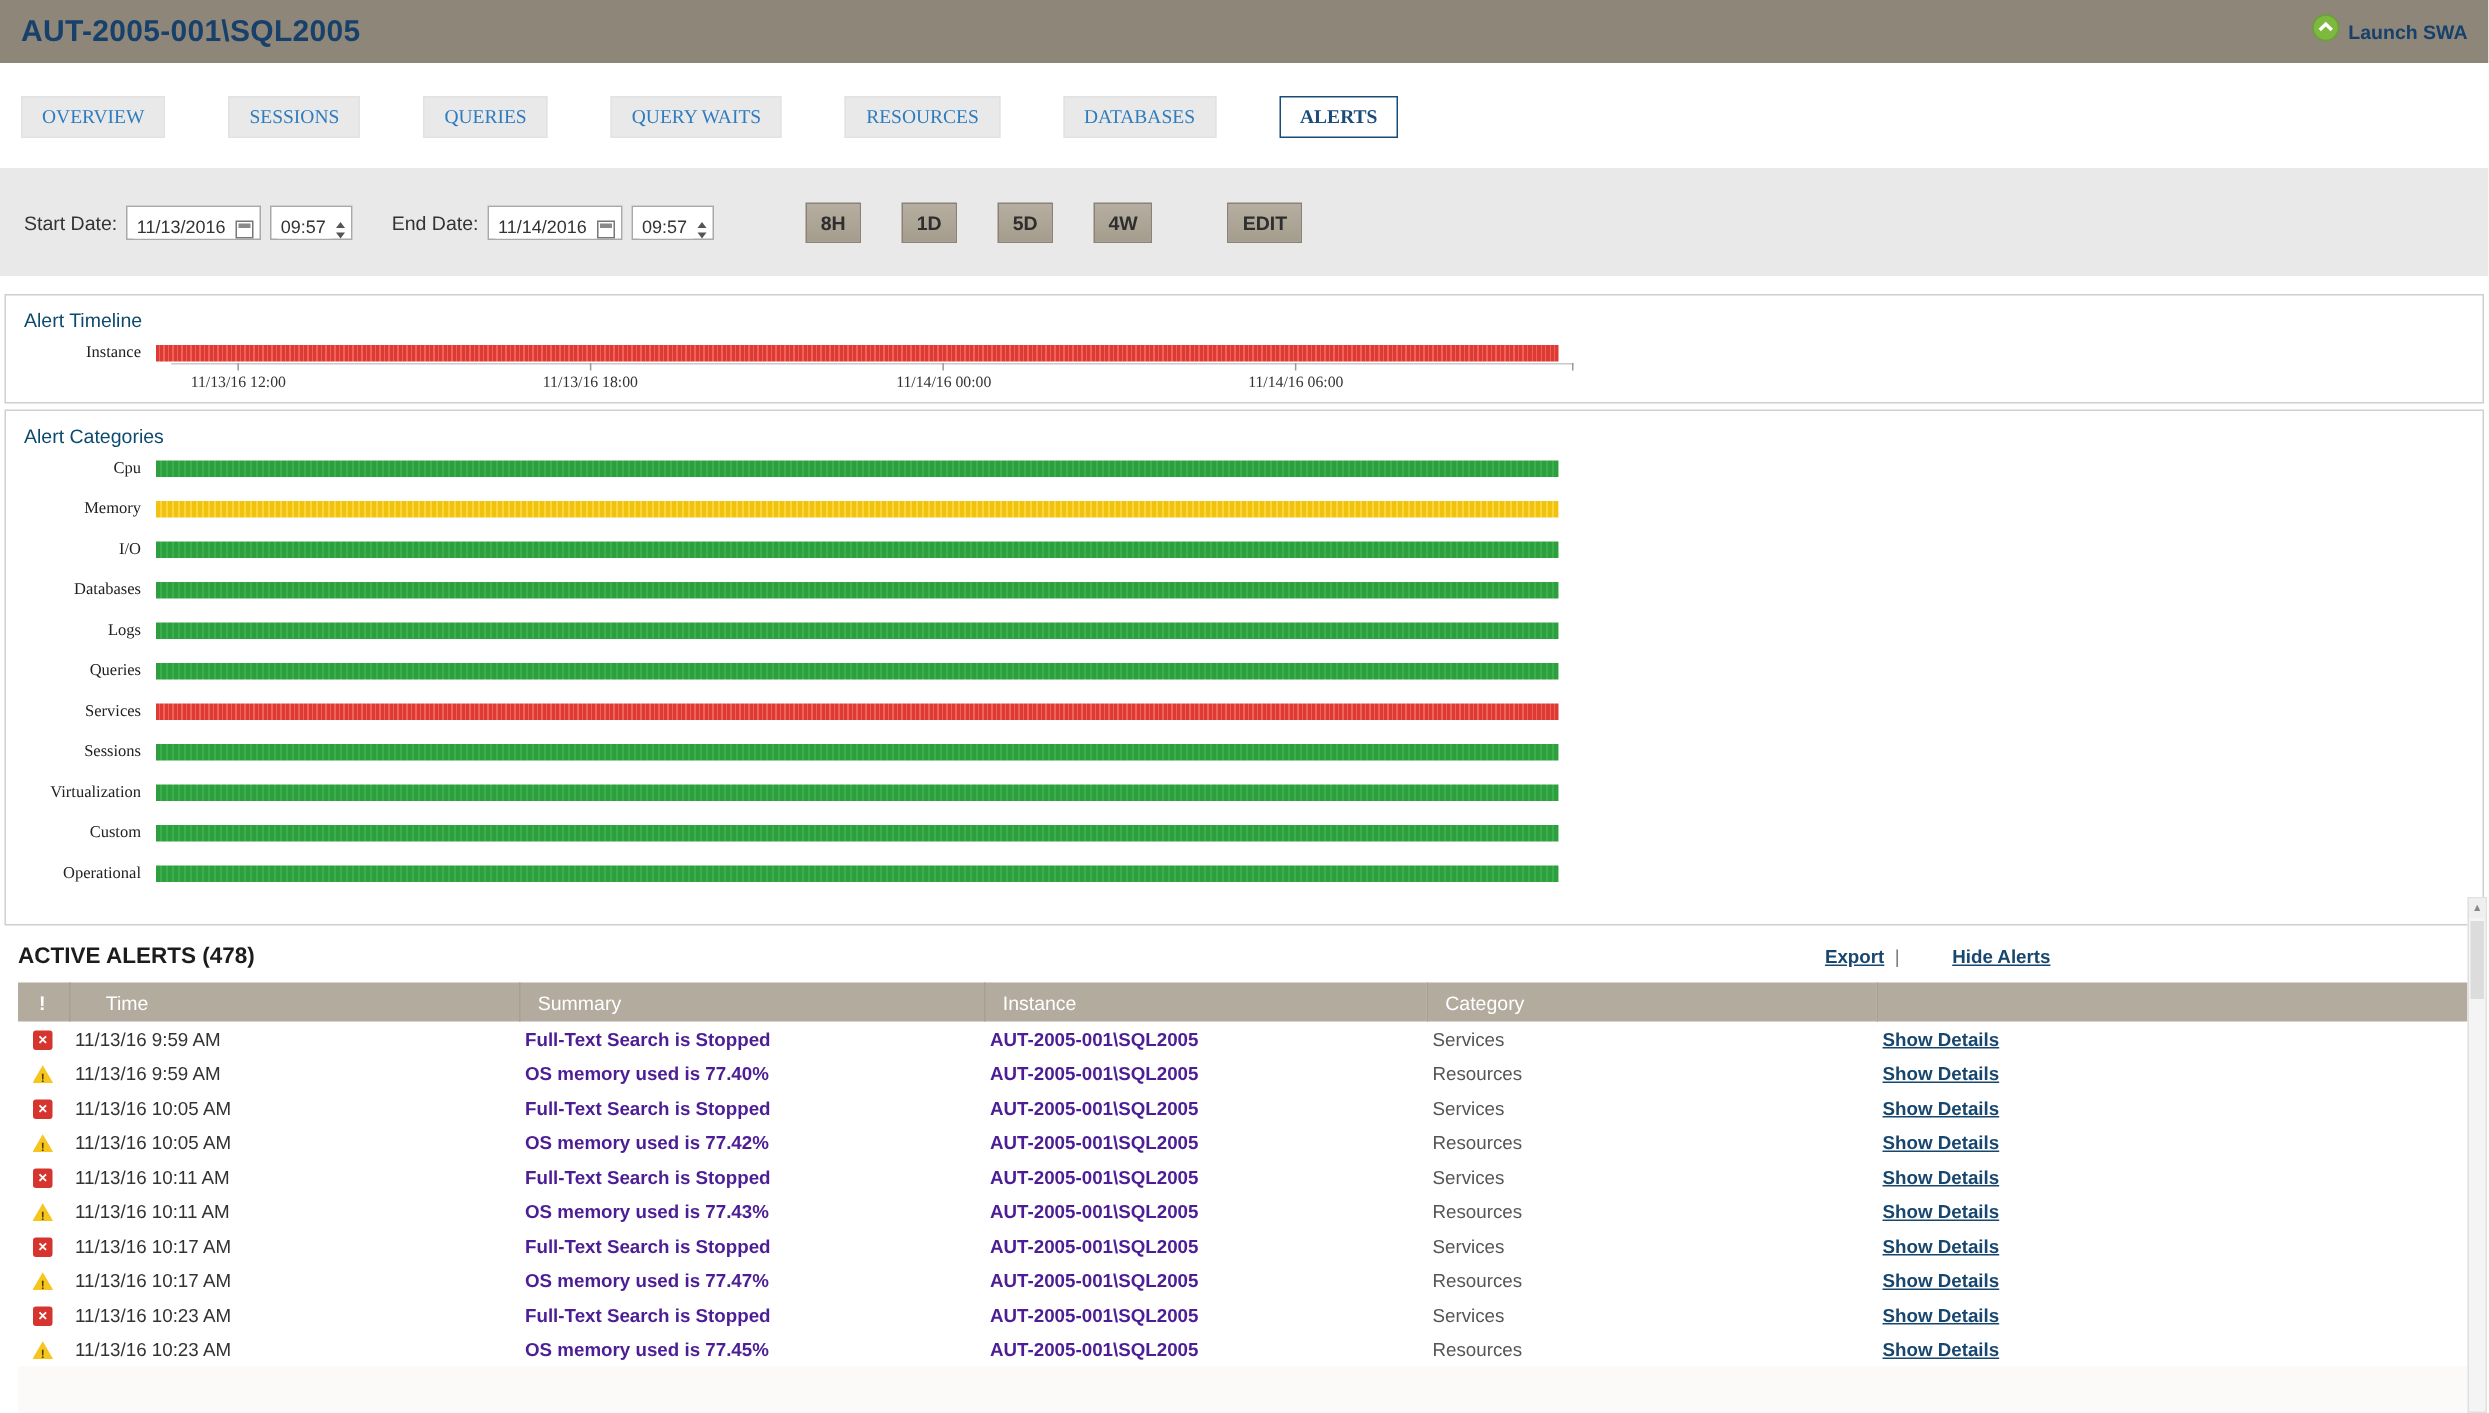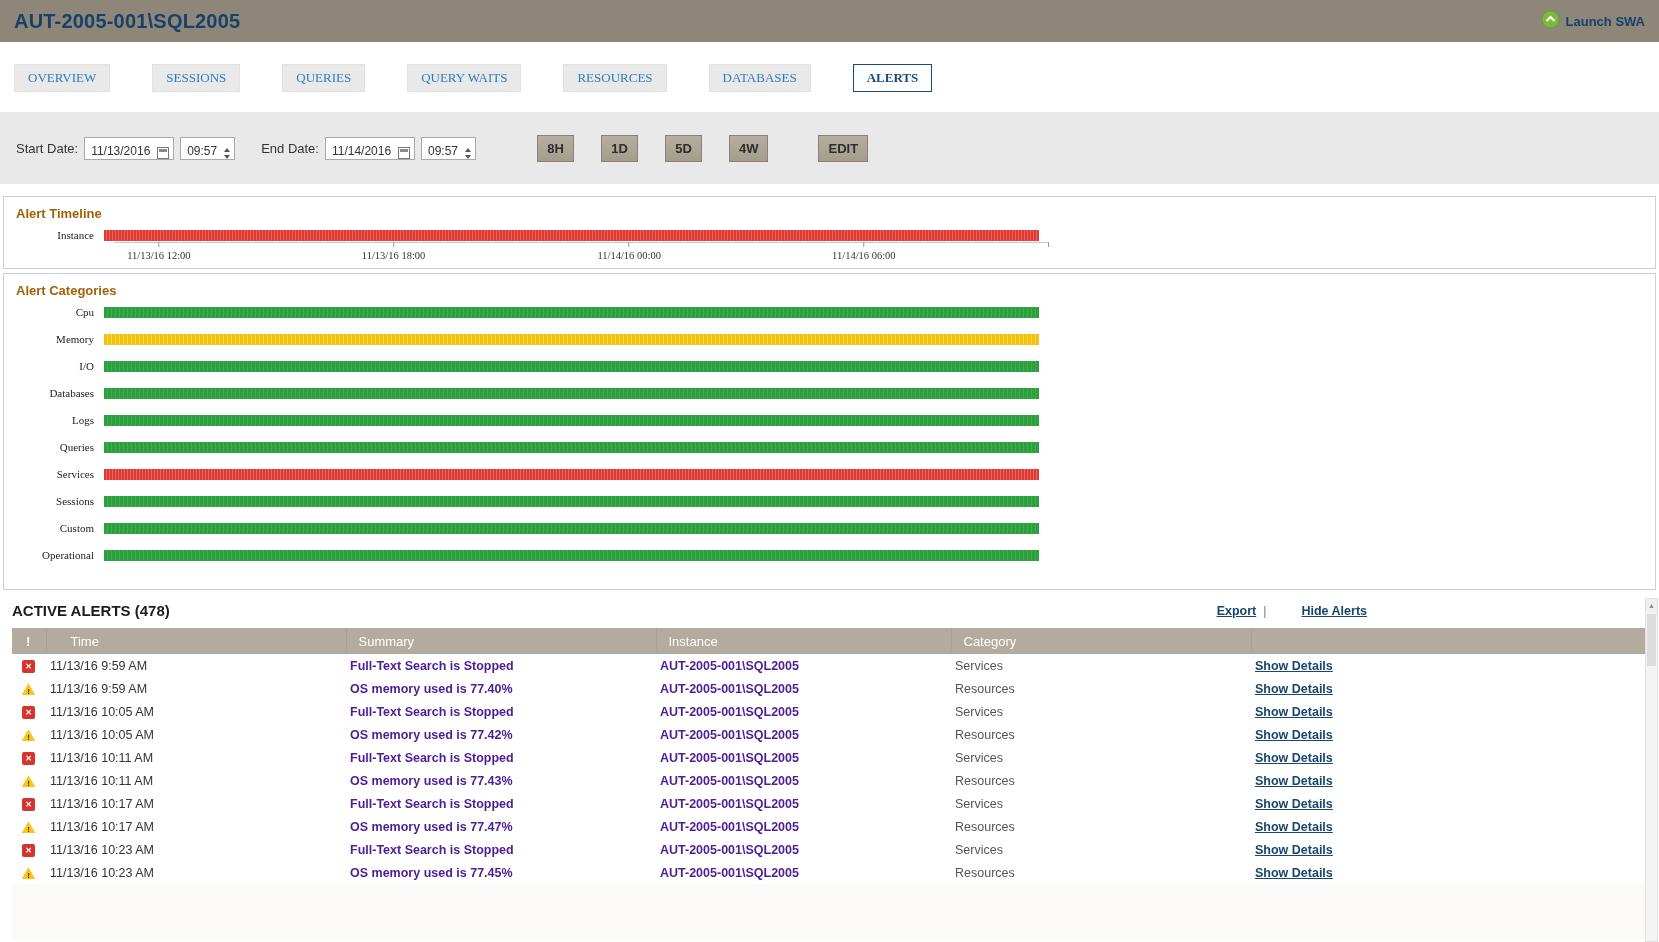--- a/index.html
+++ b/index.html
@@ -37,21 +37,21 @@
     background:linear-gradient(#b6aea0,#a49c8d); border:1px solid #8a8276;
     color:#2e2e2e; font-size:13px; font-weight:bold; font-family:"Liberation Sans",sans-serif; cursor:pointer;
   }
   .tbtn.first { margin-left:55px;text-align:center; }
   .tbtn.edit { margin-left:50px; }
 
   
   .panel { border:1px solid #cfcfcf; margin:0 3px; background:#fff; }
   .panel.timeline { margin-top:12px; }
   .panel.categories { margin-top:4px; padding-bottom:24px; }
-  .panel-title { font-weight:bold; font-size:13px; color:#a16207; padding:9px 12px 8px; }
+  .panel-title { font-weight:normal; font-size:13px; color:#0c4a6e; padding:9px 12px 8px; }
 
   .chart-row { display:flex; align-items:center; }
   .chart-label { width:100px; text-align:right; padding-right:10px; font-family:"Liberation Serif", serif; font-size:11px; color:#222; flex:none; }
   .bar-track { width:935px; flex:none; }
   .bar { height:11px; }
   .bar.ok       { background:repeating-linear-gradient(90deg,#2f9e3f 0 3px,#38b14c 3px 4px); }
   .bar.warning  { background:repeating-linear-gradient(90deg,#f2c211 0 3px,#fbd63b 3px 4px); }
   .bar.critical { background:repeating-linear-gradient(90deg,#dd3a34 0 2px,#ef625c 2px 3px); }
 
   .timeline-axis { position:relative; margin-left:110px; width:935px; height:26px; margin-top:1px; }
@@ -230,20 +230,26 @@
           <div class="bar critical"></div>
         </div>
       </div>
       <div class="crow">
         <div class="chart-label">Sessions</div>
         <div class="bar-track">
           <div class="bar ok"></div>
         </div>
       </div>
       <div class="crow">
+        <div class="chart-label">Virtualization</div>
+        <div class="bar-track">
+          <div class="bar ok"></div>
+        </div>
+      </div>
+      <div class="crow">
         <div class="chart-label">Custom</div>
         <div class="bar-track">
           <div class="bar ok"></div>
         </div>
       </div>
       <div class="crow">
         <div class="chart-label">Operational</div>
         <div class="bar-track">
           <div class="bar ok"></div>
         </div>

